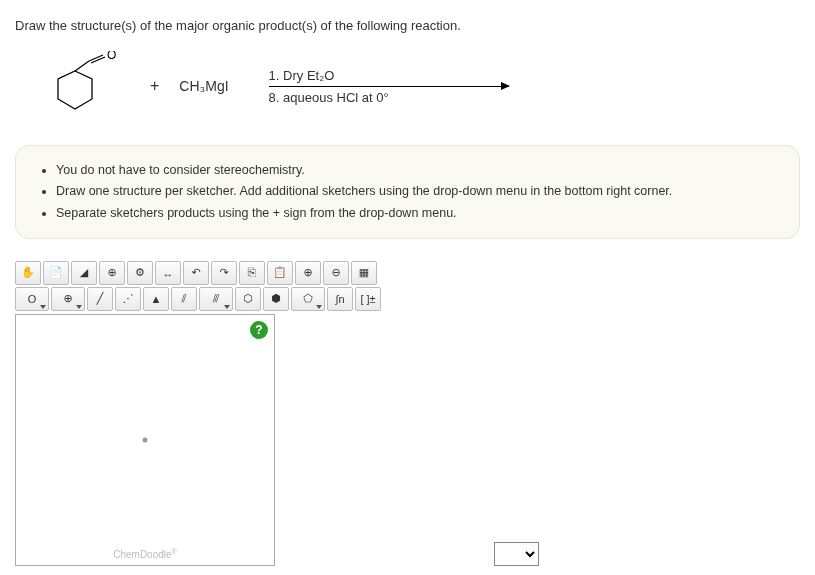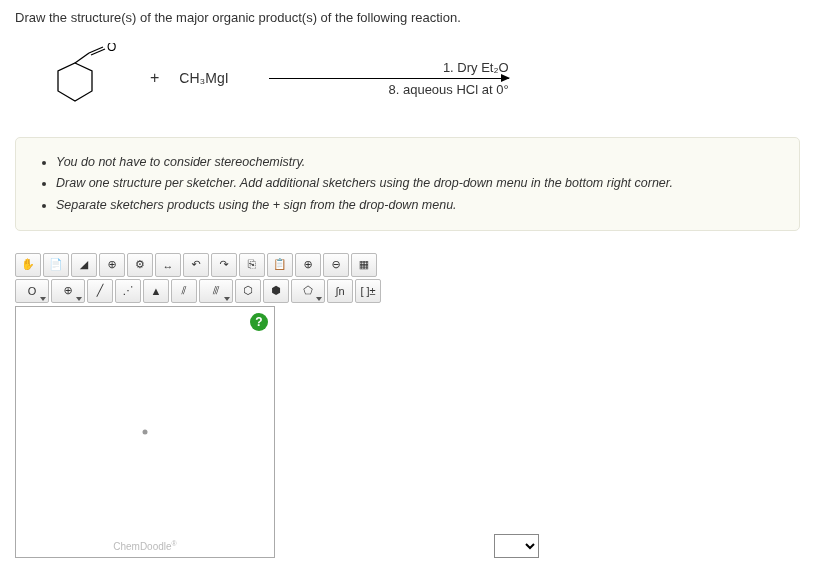--- a/index.html
+++ b/index.html
@@ -5,47 +5,46 @@
 * { box-sizing: border-box; margin: 0; padding: 0; }
 body {
   font-family: Arial, sans-serif;
   font-size: 13px;
   color: #333;
   background: #fff;
   width: 815px;
   height: 575px;
   padding: 10px 15px;
 }
-.question { font-size: 13px; margin-bottom: 18px; color: #333; }
+.question { font-size: 13px; margin-bottom: 18px; color: #333; margin-top: 8px; }
 .reaction {
   display: flex;
   align-items: center;
   gap: 20px;
   margin-left: 35px;
   margin-bottom: 24px;
 }
 .molecule-svg { width: 80px; height: 70px; }
 .plus { font-size: 16px; }
 .reagent { font-size: 14px; text-align: center; }
-.arrow-block { display: flex; flex-direction: column; align-items: flex-end; gap: 3px; margin-left: 20px; }
+.arrow-block { display: flex; flex-direction: column; align-items: flex-start; gap: 3px; margin-left: 20px; }
 .arrow-top, .arrow-bottom { font-size: 13px; }
 .arrow {
   width: 240px; height: 1px; background: #000; position: relative;
 }
 .arrow::after {
   content: ''; position: absolute; right: -1px; top: -4px;
   border-left: 9px solid #000; border-top: 4.5px solid transparent; border-bottom: 4.5px solid transparent;
 }
 .instructions {
   background: #fafaf3;
   border: 1px solid #e5e5d8;
-  border-radius: 5px;
+  border-radius: 14px;
   padding: 14px 18px;
   margin-bottom: 22px;
-  font-style: italic;
 }
 .instructions ul { list-style: disc; padding-left: 22px; }
 .instructions li { line-height: 1.7; font-size: 12.5px; color: #333; }
 .sketcher-area {
   display: flex;
   align-items: flex-end;
   gap: 14px;
 }
 .sketcher {
   width: 465px;

